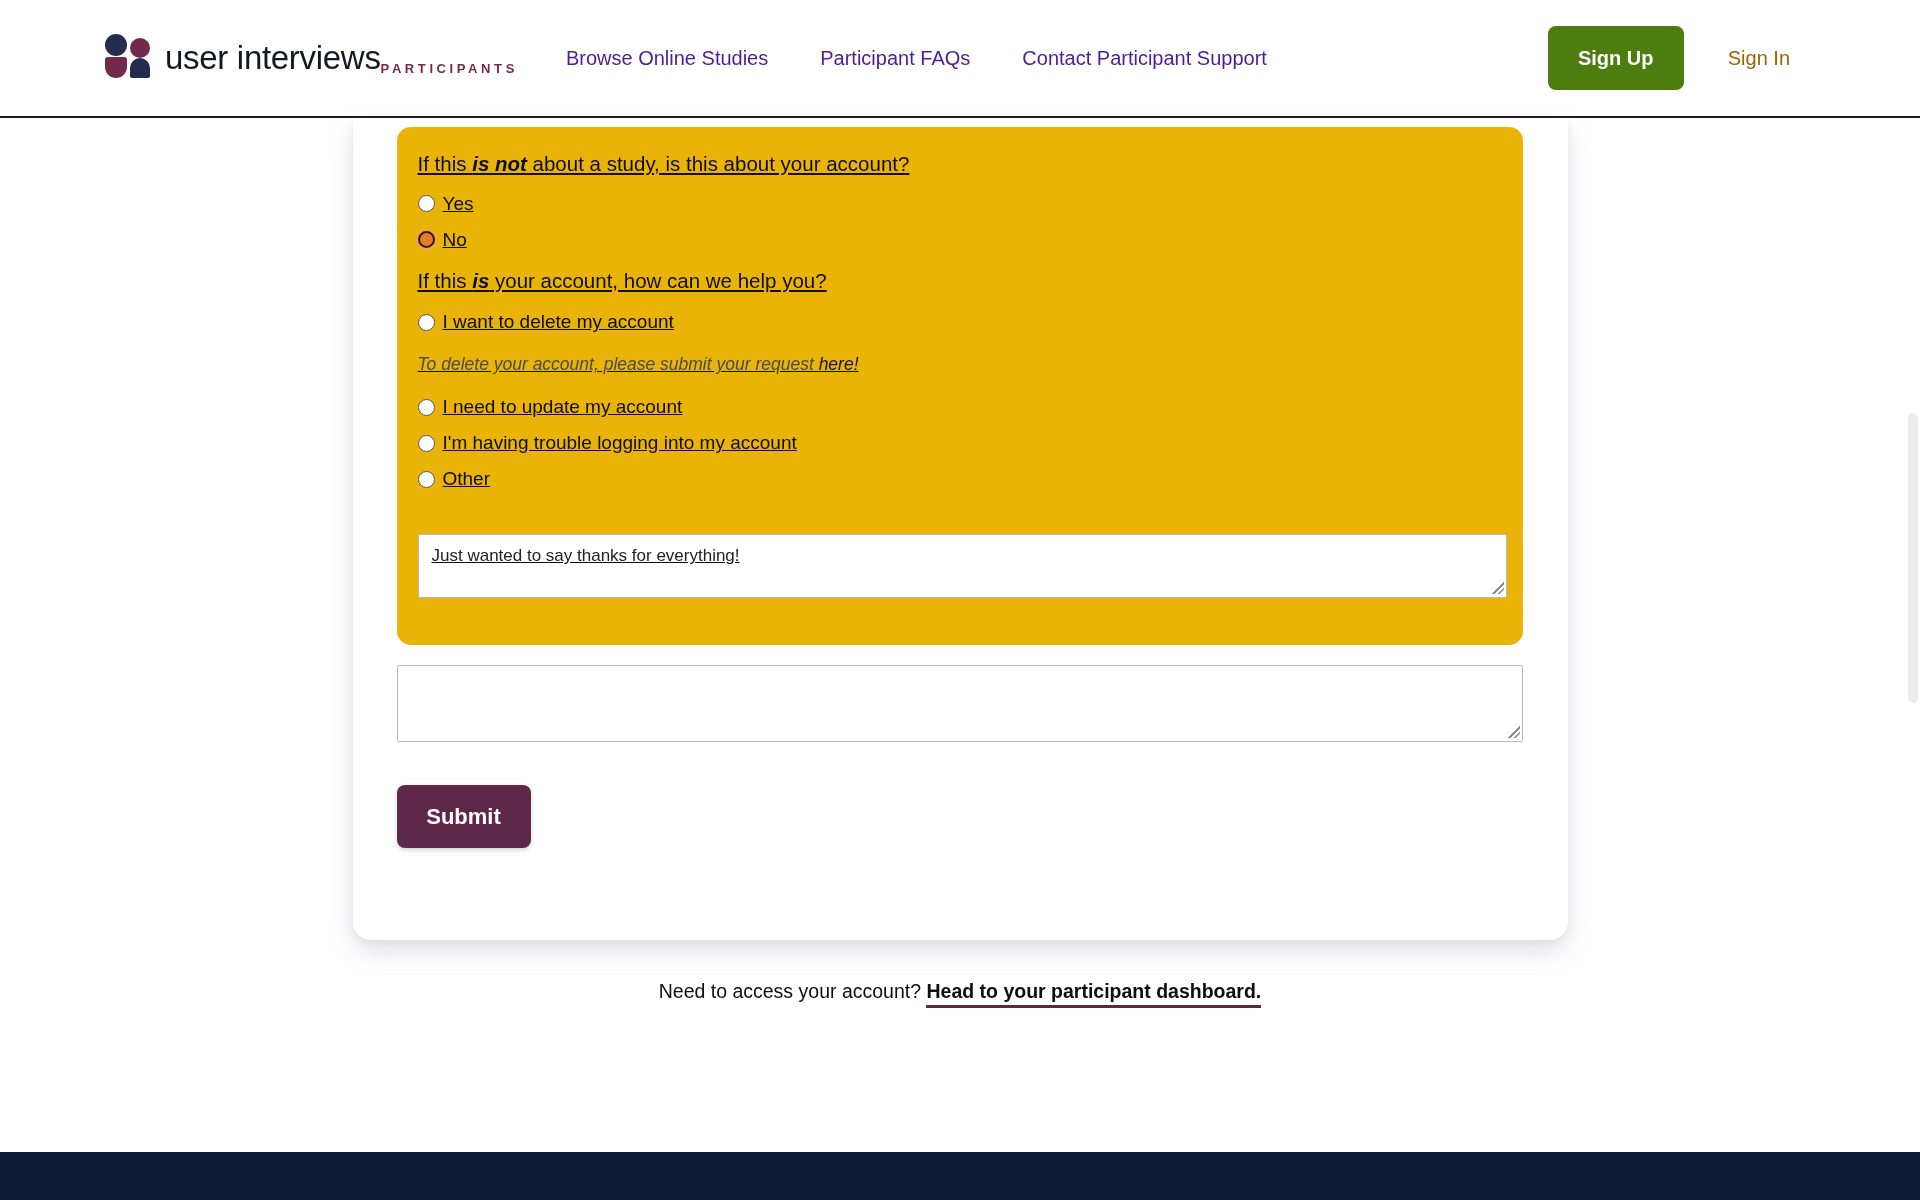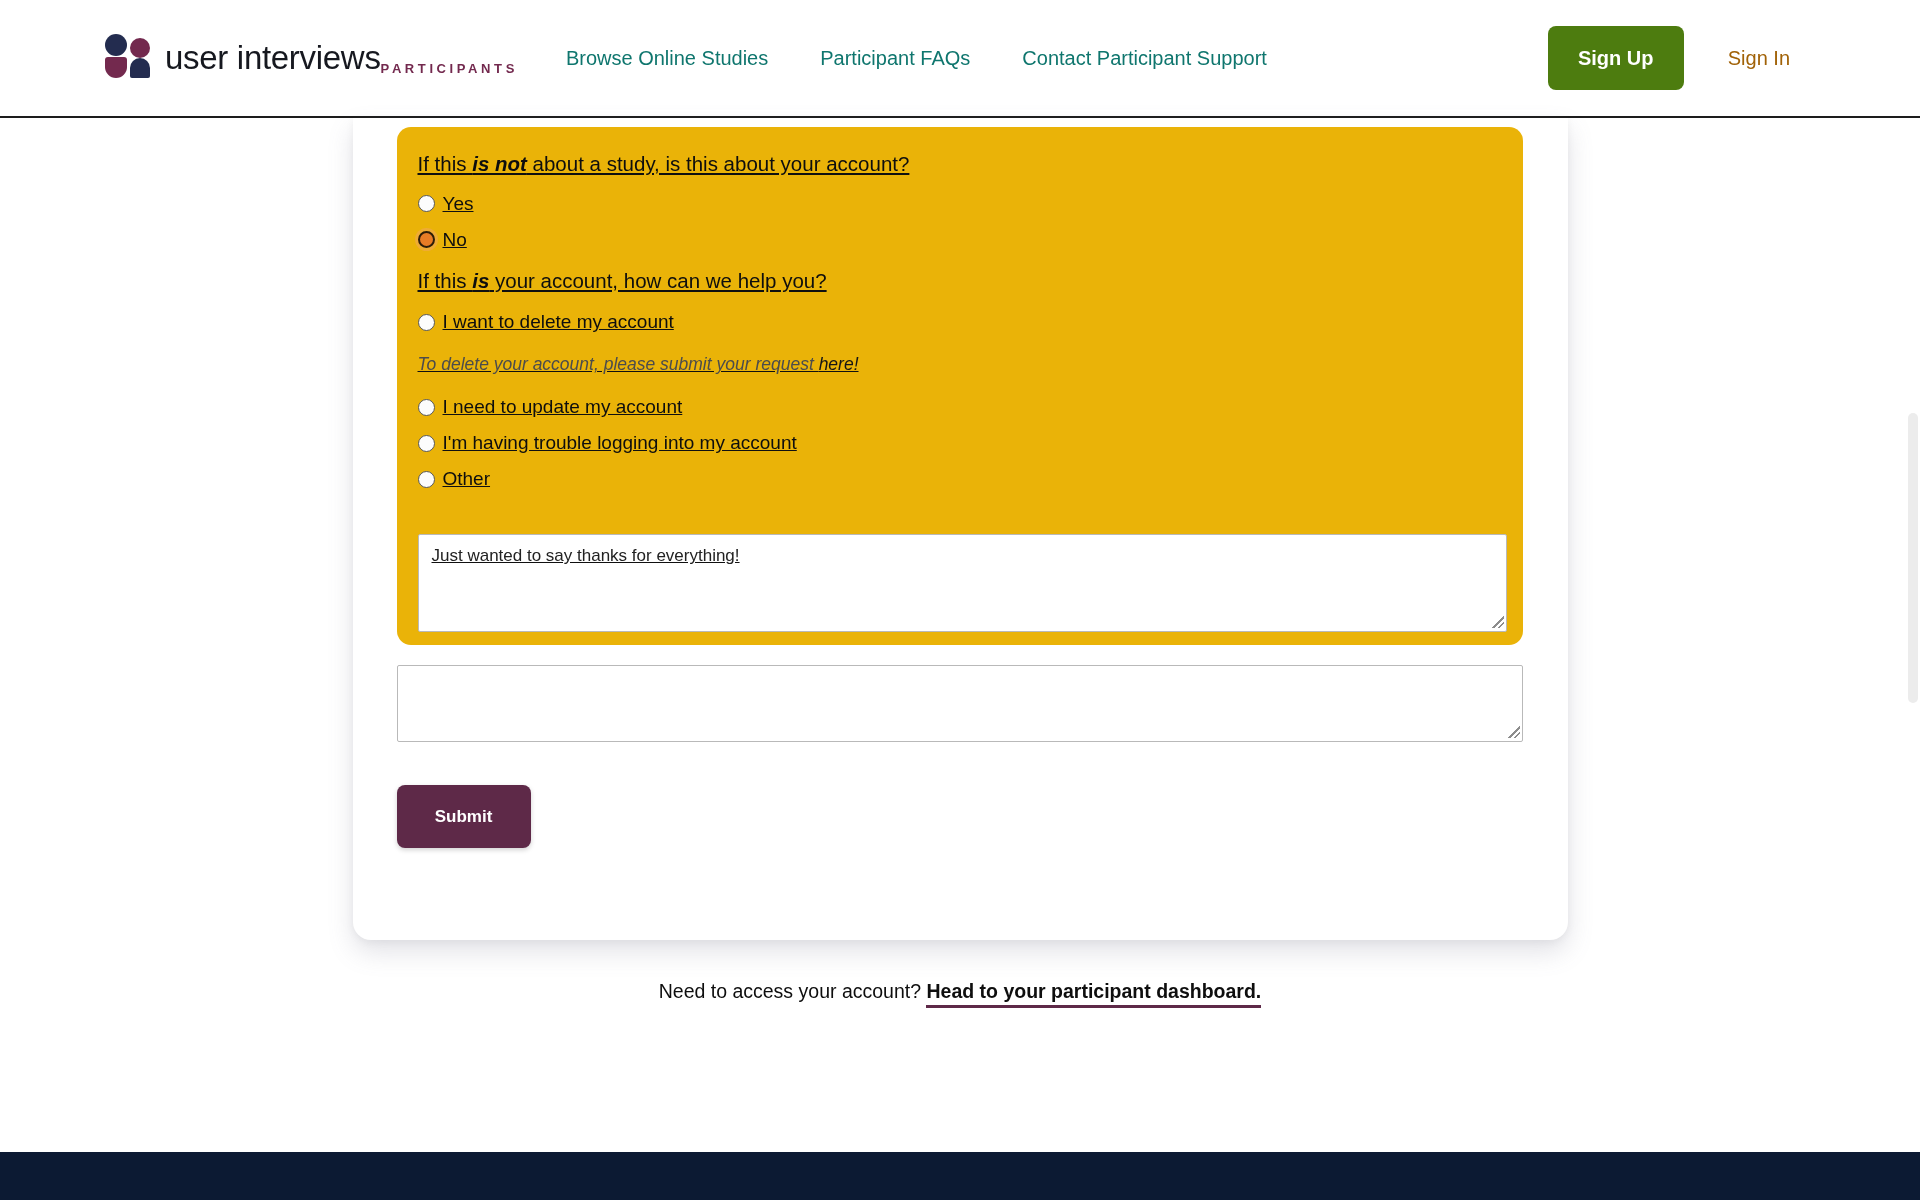--- a/index.html
+++ b/index.html
@@ -26,21 +26,21 @@
   .lm { position:absolute; }
   .lm-c1 { left:0;  top:2px;  width:22px; height:22px; border-radius:50%; background:#232c4f; }
   .lm-c2 { right:1px; top:6px; width:20px; height:20px; border-radius:50%; background:#73294e; }
   .lm-b1 { left:0;  bottom:2px; width:22px; height:21px; background:#73294e; border-radius:3px 3px 11px 11px; }
   .lm-b2 { right:1px; bottom:2px; width:20px; height:20px; background:#232c4f; border-radius:10px 10px 2px 2px; }
   .logo-text { display:flex; flex-direction:row; align-items:flex-end; }
   .logo-line1 { font-size:33px; font-weight:500; color:#16181f; letter-spacing:-0.3px; line-height:1.1; }
   .logo-line2 { font-size:13px; font-weight:700; color:#73294e; letter-spacing:3.6px; margin-top:2px; }
 
   .nav { display:flex; gap:52px; margin-left:48px; }
-  .nav-item { font-size:20px; font-weight:500; color:#0f766e; cursor:pointer; white-space:nowrap; }
+  .nav-item { font-size:20px; font-weight:500; color:#4c1d95; cursor:pointer; white-space:nowrap; }
 
   .header-right { margin-left:auto; display:flex; align-items:center; gap:44px; }
   .btn-signup {
     background:#4d7c0f; color:#fff; border:none; border-radius:8px;
     width:136px; height:64px; font-size:20px; font-weight:600;
     font-family:inherit; cursor:pointer;
   }
   .link-signin { font-size:20px; font-weight:400; color:#a16207; cursor:pointer;text-align:right; }
 
   
@@ -75,38 +75,38 @@
 
   .note { font-style:italic; font-size:17.5px; color:#4c4c4c; margin:21px 0 21px 0; }
   .note-link { color:#161616; font-weight:500; cursor:pointer;margin-top:11px; }
 
   .ta-wrap { position:relative; }
   textarea {
     width:100%; border:1px solid #b9b9b9; border-radius:2px; background:#fff;
     font-family:inherit; font-size:17px; color:#222;
     padding:11px 13px; resize:none; outline:none; display:block;
   }
-  .ta1 { height:98px;margin-top:44px; }
+  .ta1 { height:64px;margin-top:44px; }
   .ta2 { height:77px; }
   .grip {
     position:absolute; right:3px; bottom:4px; width:12px; height:12px;
     background:
       linear-gradient(315deg, transparent 3px, #8d8d8d 3px, #8d8d8d 4.5px, transparent 4.5px,
                       transparent 7px, #8d8d8d 7px, #8d8d8d 8.5px, transparent 8.5px);
     pointer-events:none;
   }
 
   .anything-label { margin-top:32px; font-size:20.5px; font-weight:500; }
   .anything-wrap { margin-top:20px; }
 
   .btn-submit {
     margin-top:43px;
     width:134px; height:63px;
     background:#5e2948; color:#fff; border:none; border-radius:8px;
-    font-size:17px; font-weight:600; font-family:inherit; cursor:pointer;
+    font-size:22px; font-weight:600; font-family:inherit; cursor:pointer;
     box-shadow:0 2px 5px rgba(0,0,0,0.18);
   }
 
   .access-row { text-align:center; margin-top:40px; font-size:19.5px; color:#0e0e0e; }
   .access-link {
     font-weight:700; color:#0e0e0e; cursor:pointer;
     border-bottom:3.5px solid #5e2948; padding-bottom:3px;
   }
 
   .scroll-thumb {

